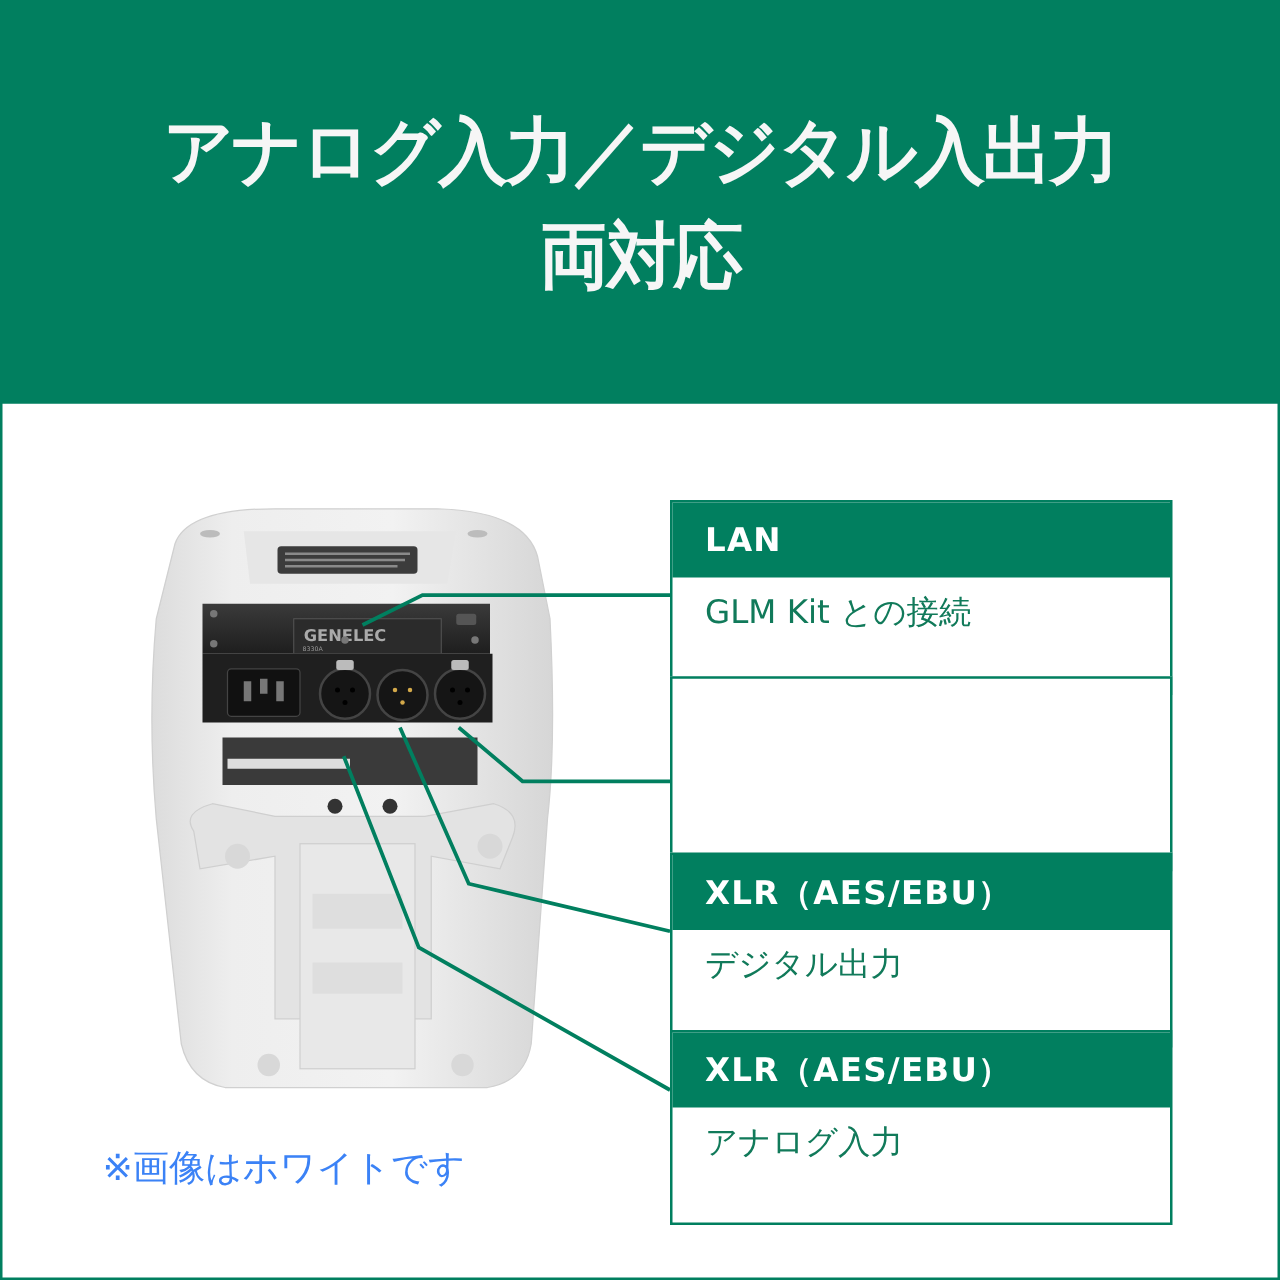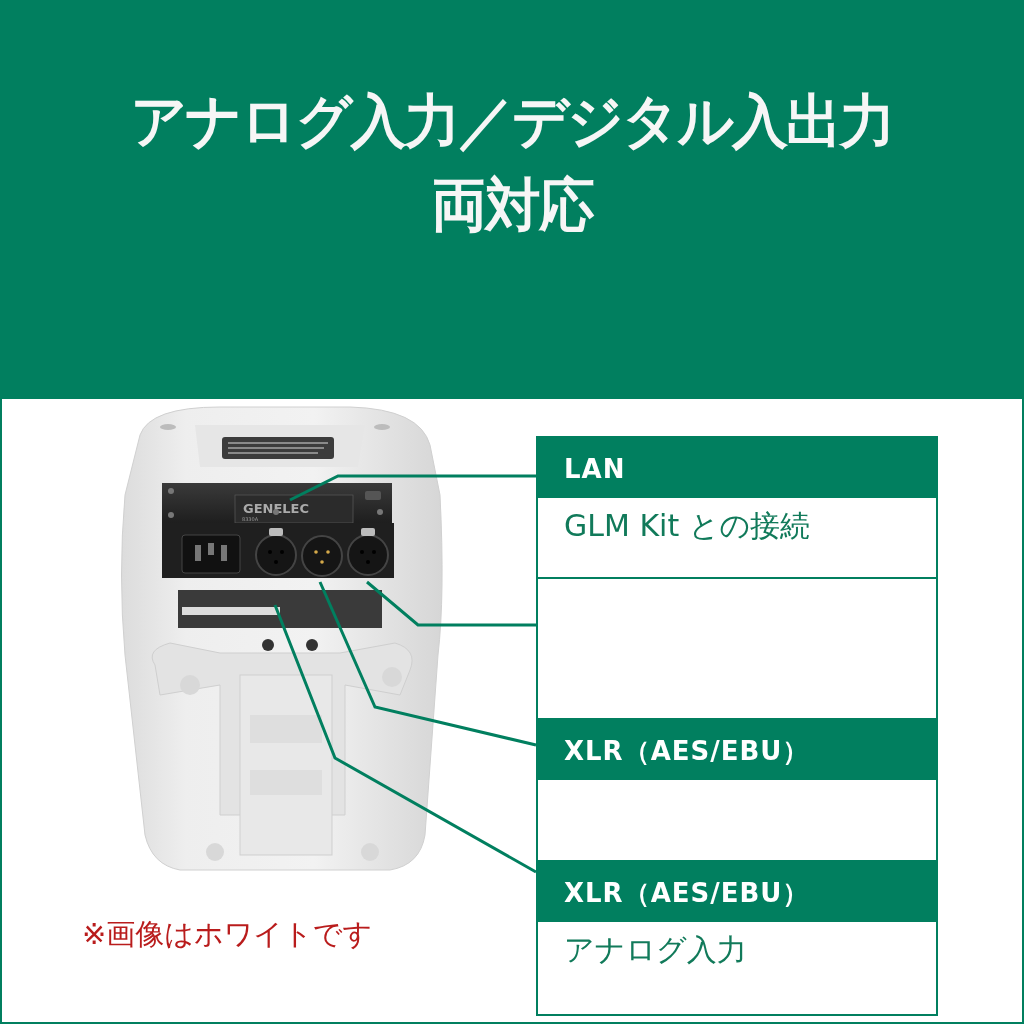--- a/index.html
+++ b/index.html
@@ -1,33 +1,33 @@
 <!DOCTYPE html>
 <html><head>
   <meta charset="utf-8">
   <style>
     html, body { margin: 0; padding: 0; }
     body { width: 1024px; height: 1024px; position: relative; overflow: hidden; background: #ffffff; font-family: "DejaVu Sans", "Liberation Sans", sans-serif; }
     .frame { position: absolute; left: 0; top: 0; width: 1020px; height: 1020px; border: 2px solid #017f5f; }
-    .header { position: absolute; left: 0; top: 0; width: 1024px; height: 399px; background: #017f5f; }
+    .header { position: absolute; left: 0; top: 0; width: 1024px; height: 323px; background: #017f5f; }
     .title { position: absolute; left: 0; width: 1024px; text-align: center; color: #f6f6f6; font-weight: bold; font-size: 58px; letter-spacing: -2px; line-height: 1; transform: scaleX(0.96); }
     .title.l1 { top: 92px; }
     .title.l2 { top: 176px; }
 
     .speaker { position: absolute; left: 100px; top: 395px; width: 360px; height: 500px; }
 
-    .box { position: absolute; left: 536px; width: 402px; height: 156px; border: 2px solid #017f5f; box-sizing: border-box; background: #fff; margin-top: 36px; }
+    .box { position: absolute; left: 536px; width: 402px; height: 156px; border: 2px solid #017f5f; box-sizing: border-box; background: #fff; }
     .box .head { height: 60px; background: #017f5f; color: #fff; font-weight: bold; font-size: 26px; letter-spacing: 1px; padding-left: 26px; line-height: 62px; box-sizing: border-box; }
-    .box .body { height: 57px; color: #117a5a; font-size: 30px; padding-left: 26px; line-height: 56px; }
+    .box .body { height: 57px; color: #117a5a; font-size: 26px; padding-left: 26px; line-height: 56px; }
     .box1 { top: 400px; }
     .box2 { top: 541px; }
     .box3 { top: 682px; }
     .box4 { top: 824px; }
 
-    .note { position: absolute; left: 82px; top: 915px; color: #b91c1c; font-size: 29px; letter-spacing: 0px; }
+    .note { position: absolute; left: 82px; top: 915px; color: #3b82f6; font-size: 29px; letter-spacing: 0px; }
     .leaders { position: absolute; left: 0; top: 0; width: 1024px; height: 1024px; pointer-events: none; }
   </style>
 </head>
 <body>
 
 <div class="frame"></div>
 
 <div class="header">
   <div class="title l1">アナログ入力／デジタル入出力</div>
   <div class="title l2">両対応</div>
@@ -119,19 +119,20 @@
 </svg>
 
 <div class="box box1">
   <div class="head">LAN</div>
   <div class="body">GLM Kit との接続</div>
 </div>
 <div class="box box2">
 </div>
 <div class="box box3">
   <div class="head">XLR（AES/EBU）</div>
+  <div class="body">デジタル出力</div>
 </div>
 <div class="box box4">
   <div class="head">XLR（AES/EBU）</div>
   <div class="body">アナログ入力</div>
 </div>
 
 <div class="note">※画像はホワイトです</div>
 
 </body></html>

